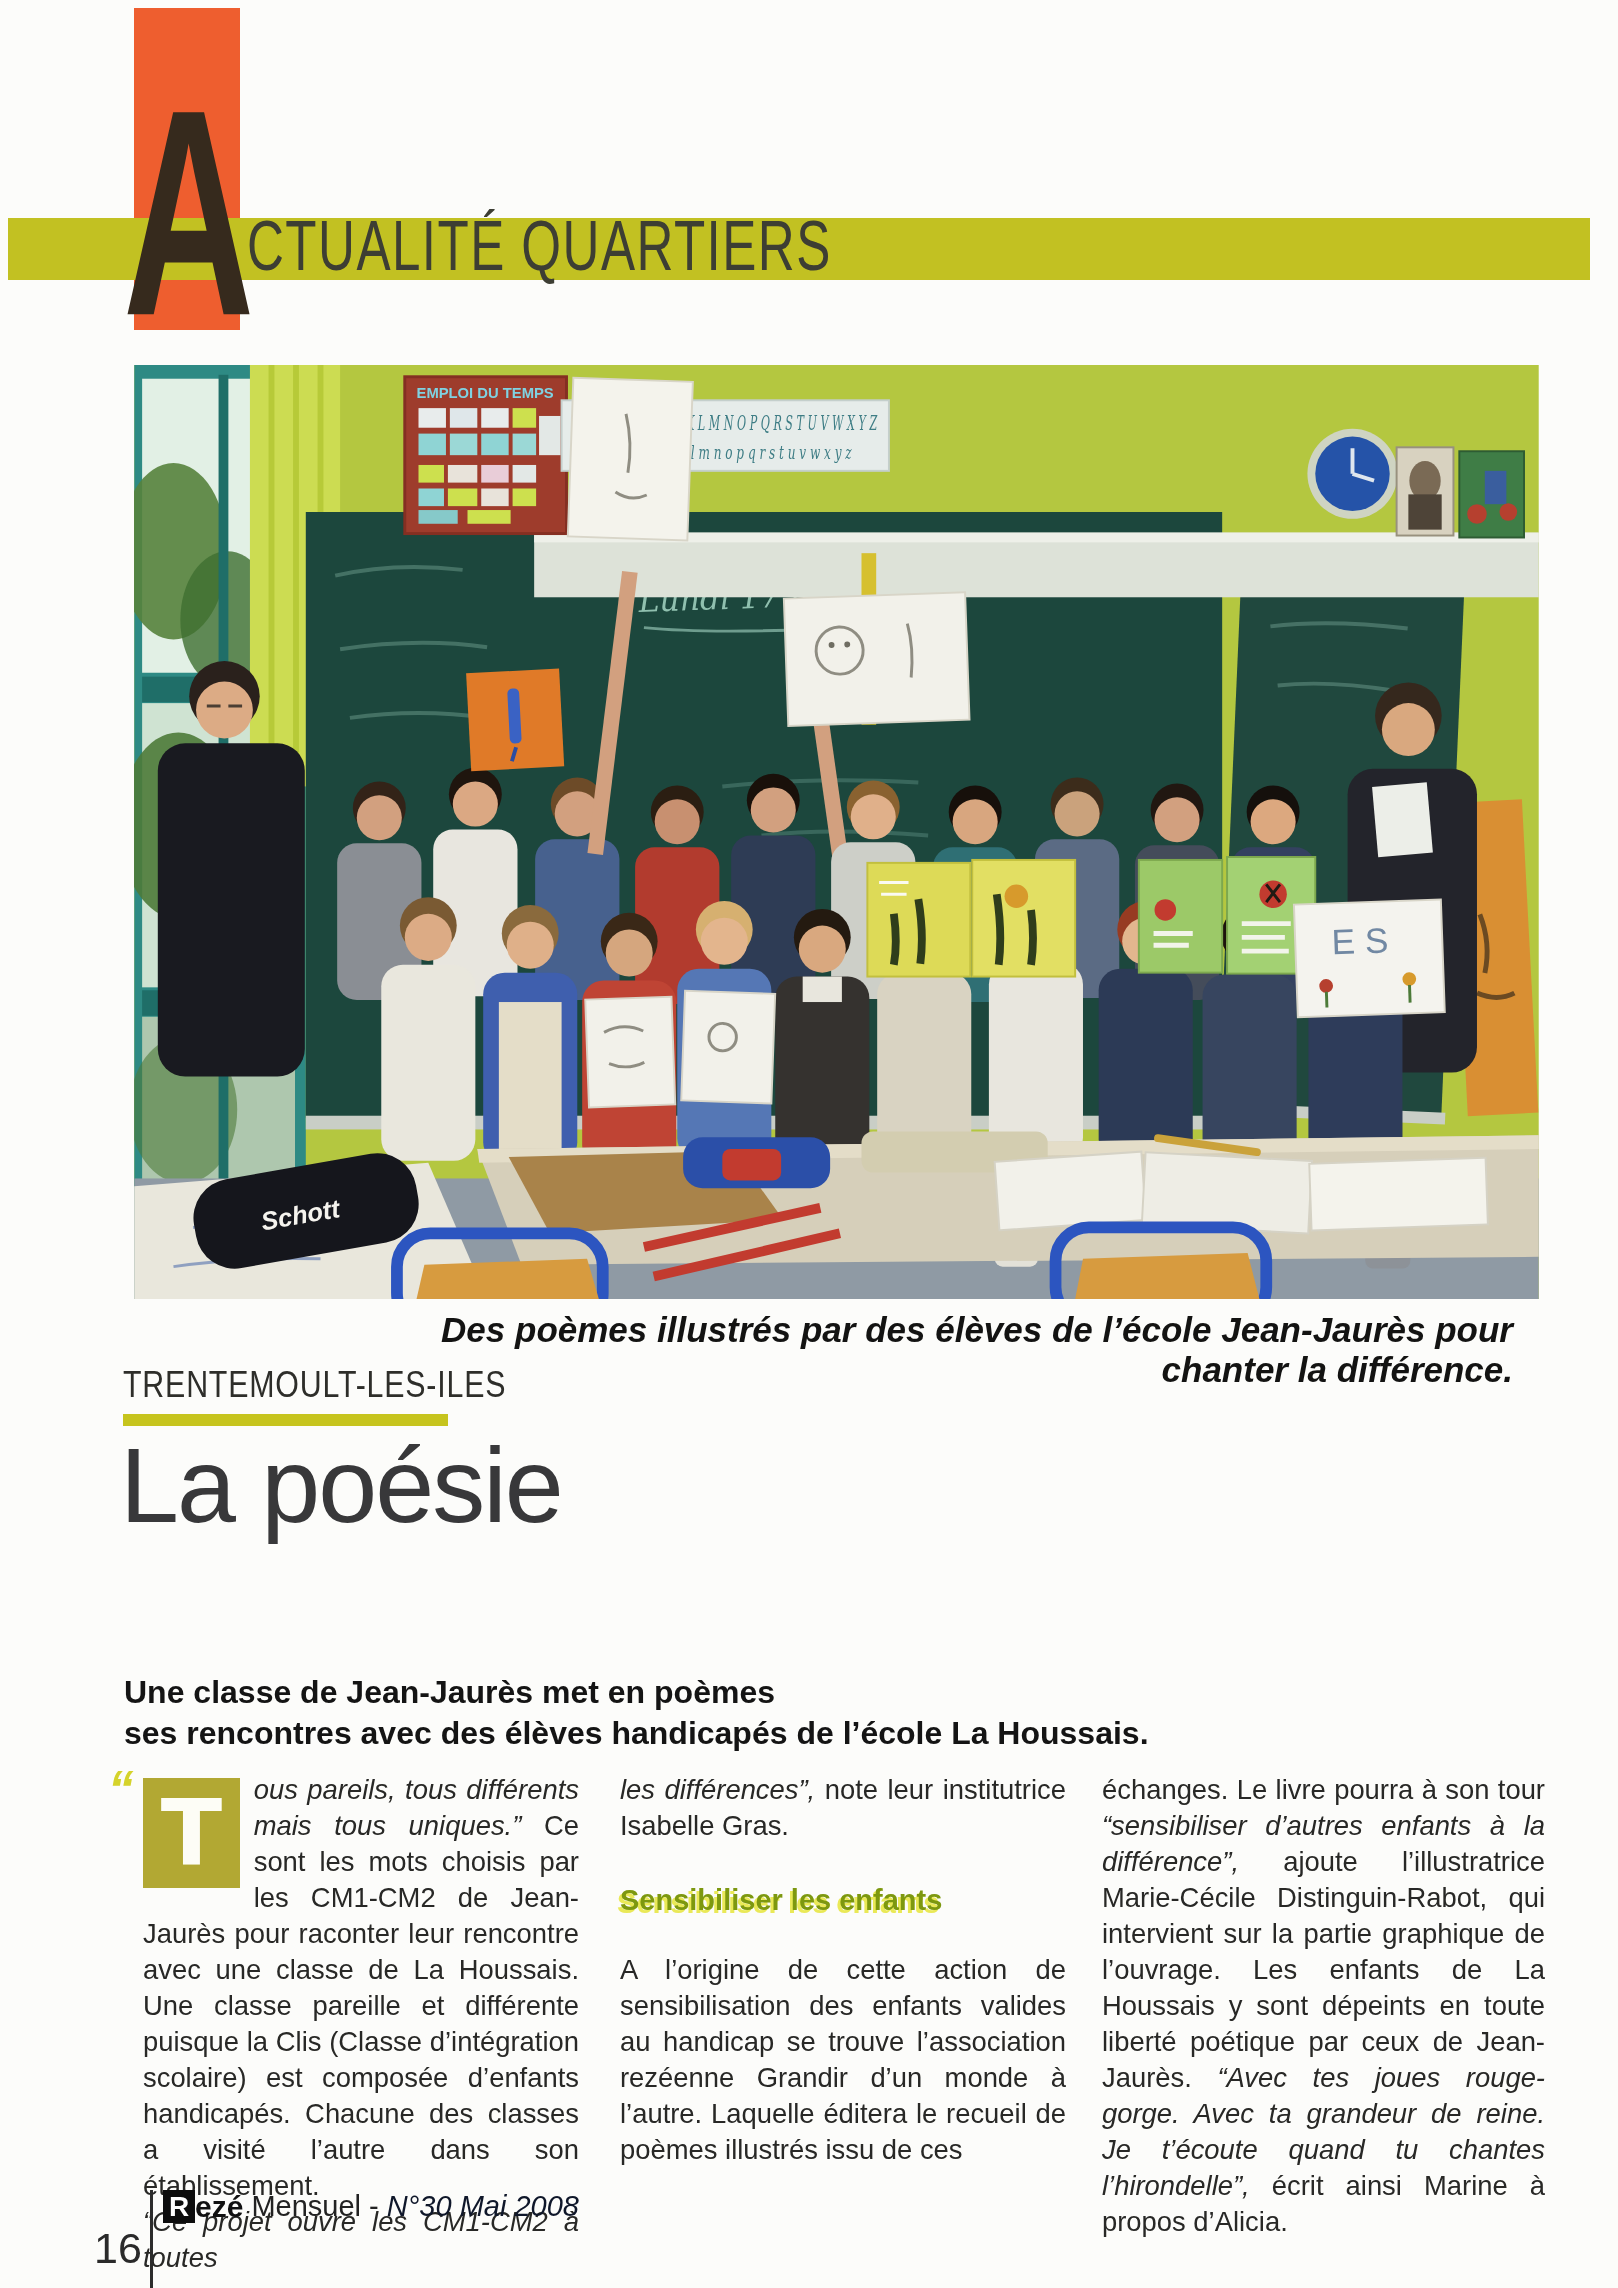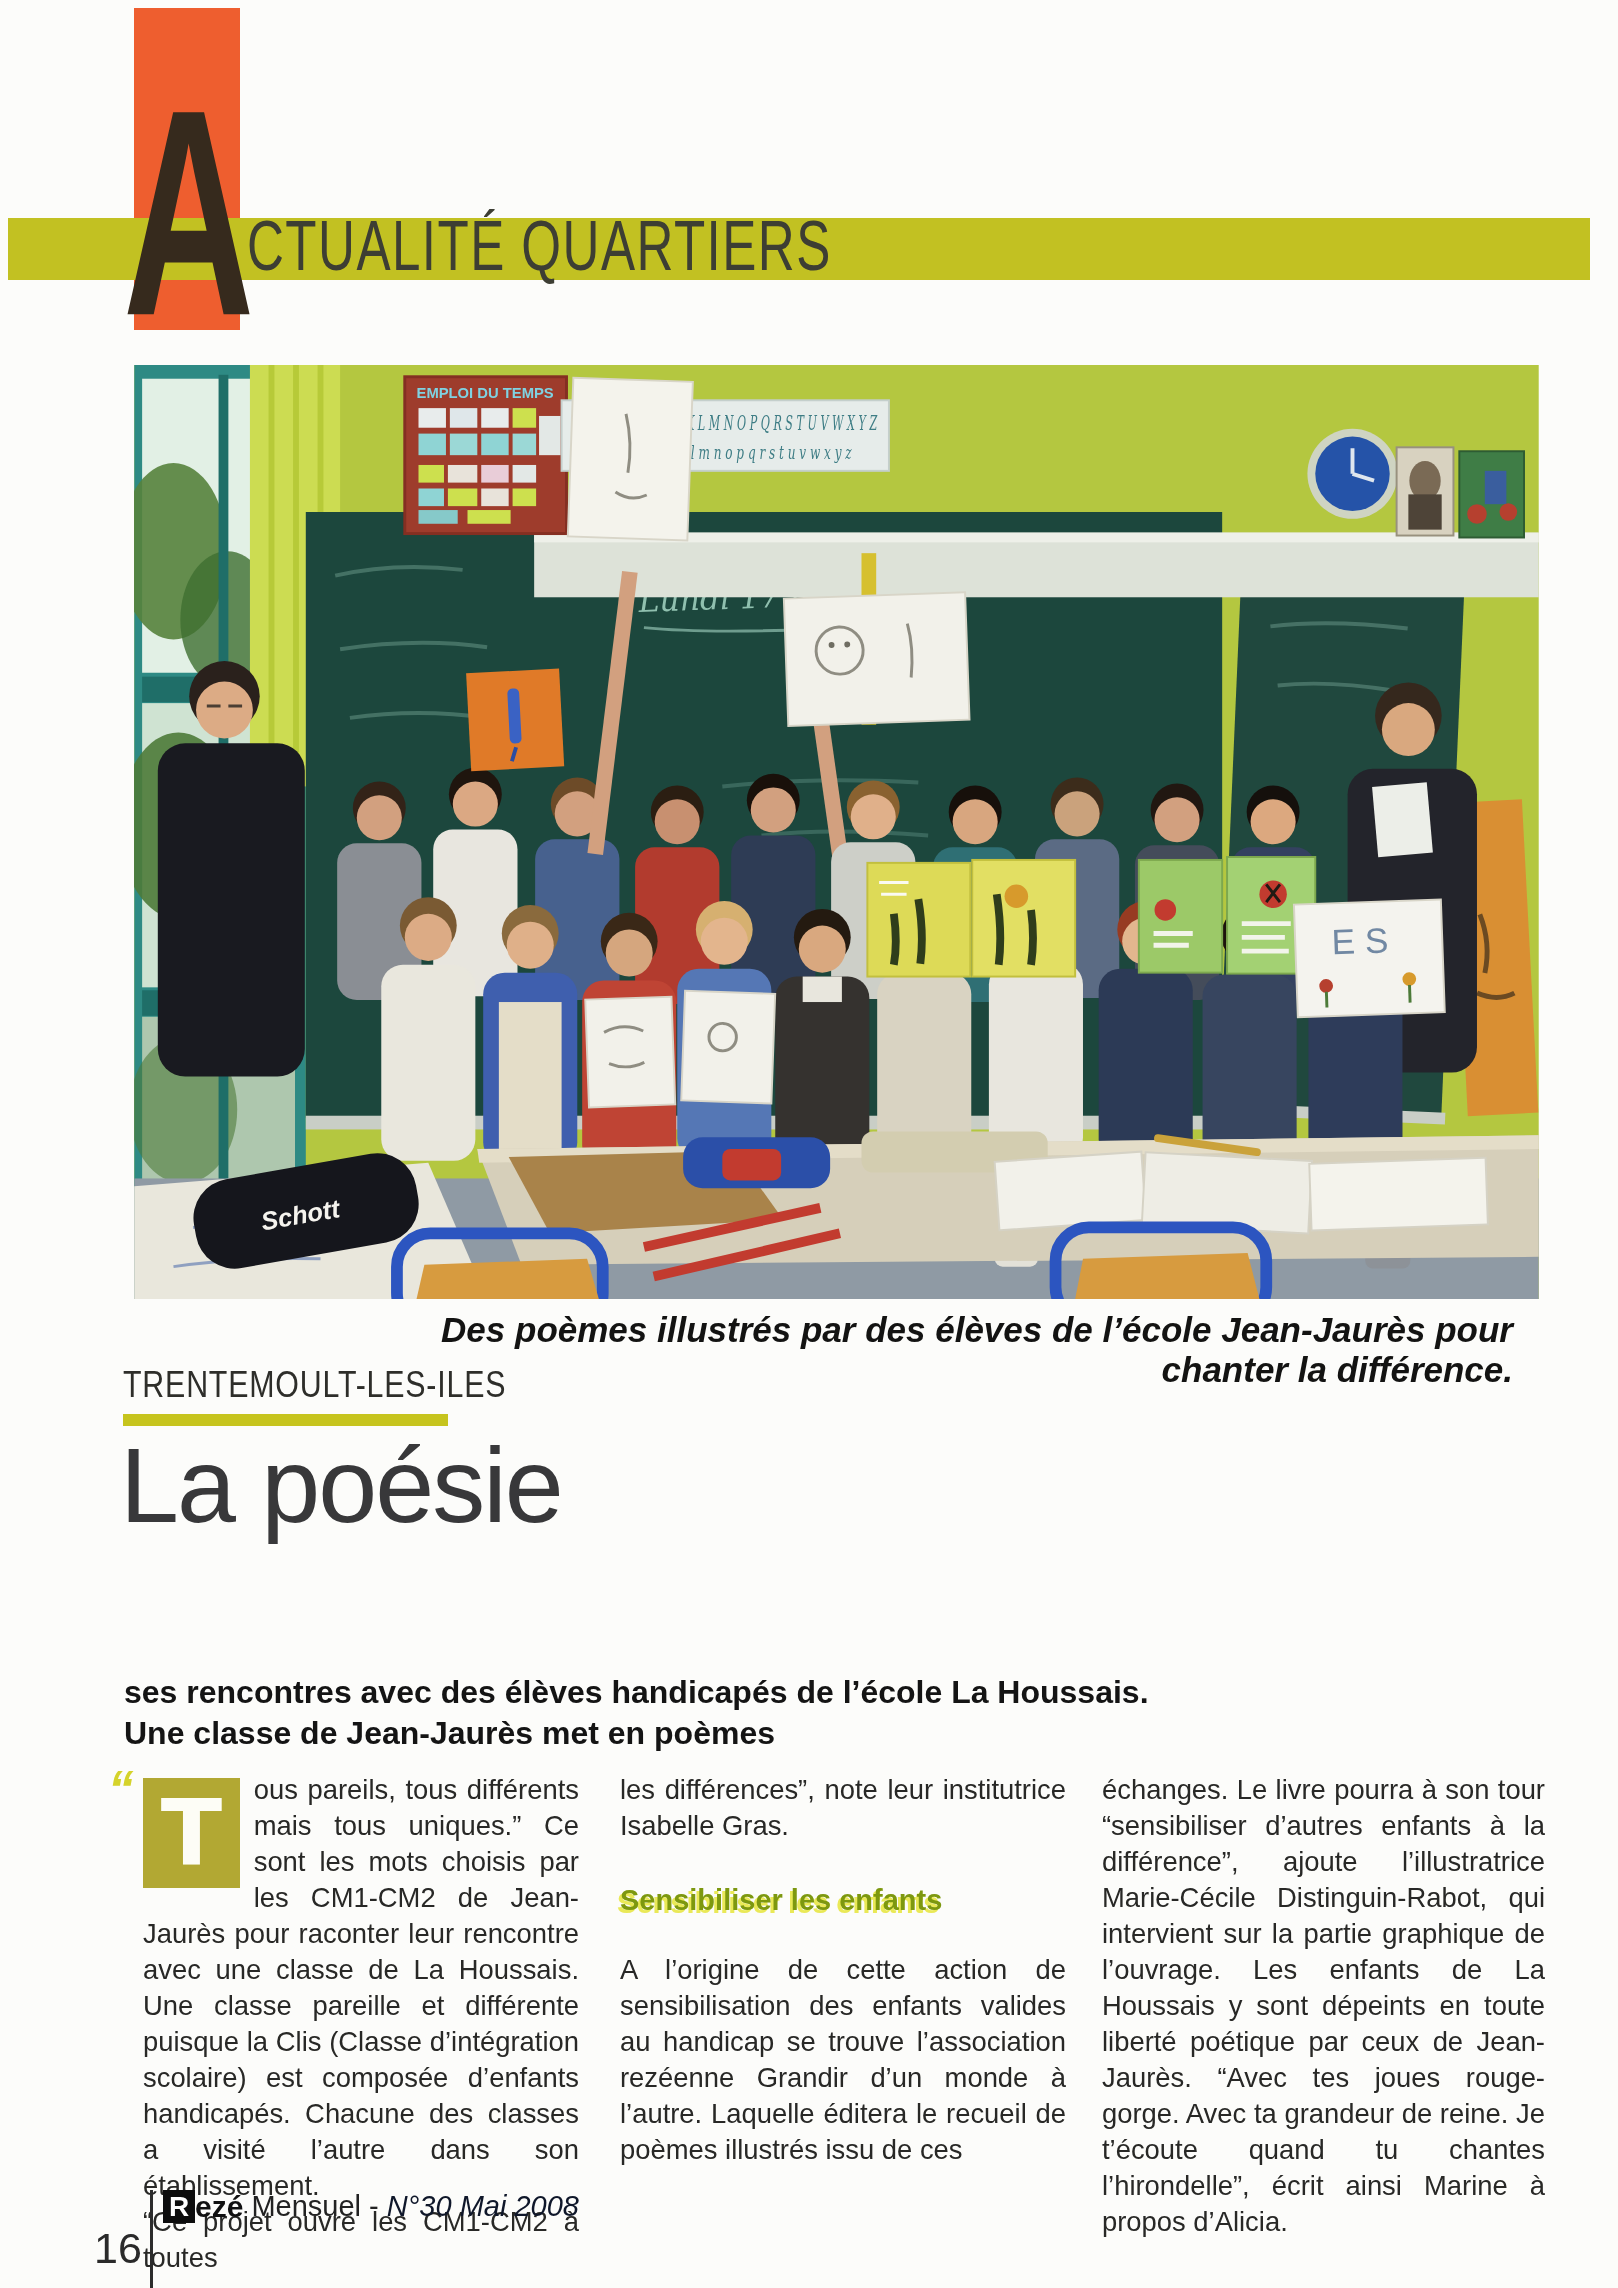--- a/index.html
+++ b/index.html
@@ -28,21 +28,21 @@
     line-height:41px;color:#141414;white-space:nowrap;}
 
   
   .col{position:absolute;top:1772px;font-size:27.4px;line-height:36px;color:#282826;
     text-align:justify;}
   .col p{margin:0;}
   .col p + p{margin-top:0px;}
   #col1{left:143px;width:436px;}
   #col2{left:620px;width:446px;}
   #col3{left:1102px;width:443px;}
-  .it{}
+  .it{font-style:italic;}
   .dropcap{float:left;width:97px;height:110px;background:#b2a833;margin:5.9px 13.7px 3.9px 0;
     display:flex;align-items:center;justify-content:center;}
   .dropcap span{font-family:"DejaVu Sans",sans-serif;font-weight:bold;font-size:90px;
     color:#fdfdf6;line-height:1;}
   .open-quote{position:absolute;left:108px;top:1760px;font-size:51px;font-weight:bold;
     font-style:italic;color:#d5d32b;}
   .subhead{margin:37px 0 33px 0;font-size:29px;font-weight:bold;line-height:38px;
     color:#7d980f;text-shadow:-2.9px 2.9px 0 rgba(230,229,57,0.85);text-align:left;}
 
   
@@ -390,22 +390,22 @@
   </svg>
 
   <div class="caption">Des poèmes illustrés par des élèves de l’école Jean-Jaurès pour chanter la différence.</div>
 
   <div class="kicker">TRENTEMOULT-LES-ILES</div>
   <div class="kicker-bar"></div>
   <div class="headline">
     <div>La poésie</div>
   </div>
   <div class="standfirst">
+    <div>Une classe de Jean-Jaurès met en poèmes</div>
     <div>ses rencontres avec des élèves handicapés de l’école La Houssais.</div>
-    <div>Une classe de Jean-Jaurès met en poèmes</div>
   </div>
 
   <span class="open-quote">“</span>
 
   <div class="col" id="col1">
     <p>
       <span class="dropcap">
           <span>T</span>
         </span><span><span class="it">ous pareils, tous différents mais tous uniques.” </span><span>Ce sont les mots choisis par les CM1-CM2 de Jean-Jaurès pour raconter leur rencontre avec une classe de La Houssais. Une classe pareille et différente puisque la Clis (Classe d’intégration scolaire) est composée d’enfants handicapés. Chacune des classes a visité l’autre dans son établissement.</span></span>
     </p>

